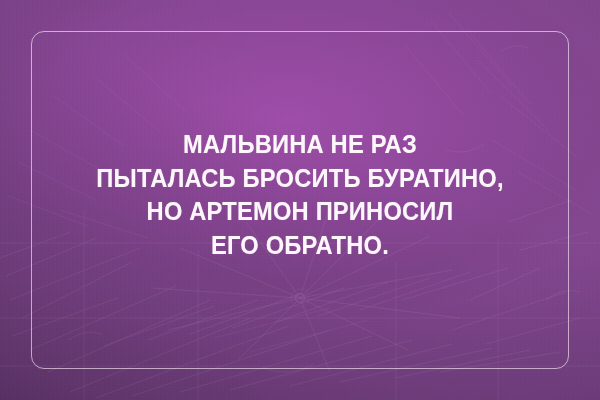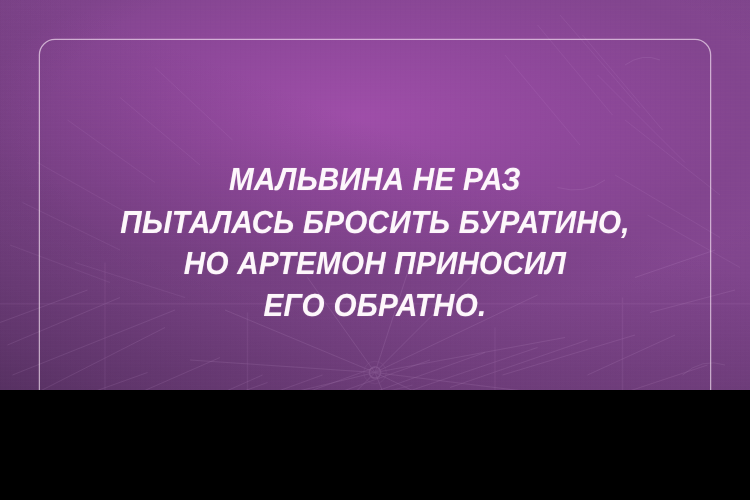--- a/index.html
+++ b/index.html
@@ -7,25 +7,24 @@
     padding: 0;
     background: #000;
   }
   body {
     font-family: "Liberation Sans", sans-serif;
   }
 
   #card {
     position: relative;
     width: 600px;
-    height: 312px;
+    height: 400px;
     overflow: hidden;
     background: #be185d;
     user-select: none;
-    font-style: italic;
   }
 
   
   .bg-base {
     position: absolute;
     inset: 0;
     background: #834790;
   }
 
   

